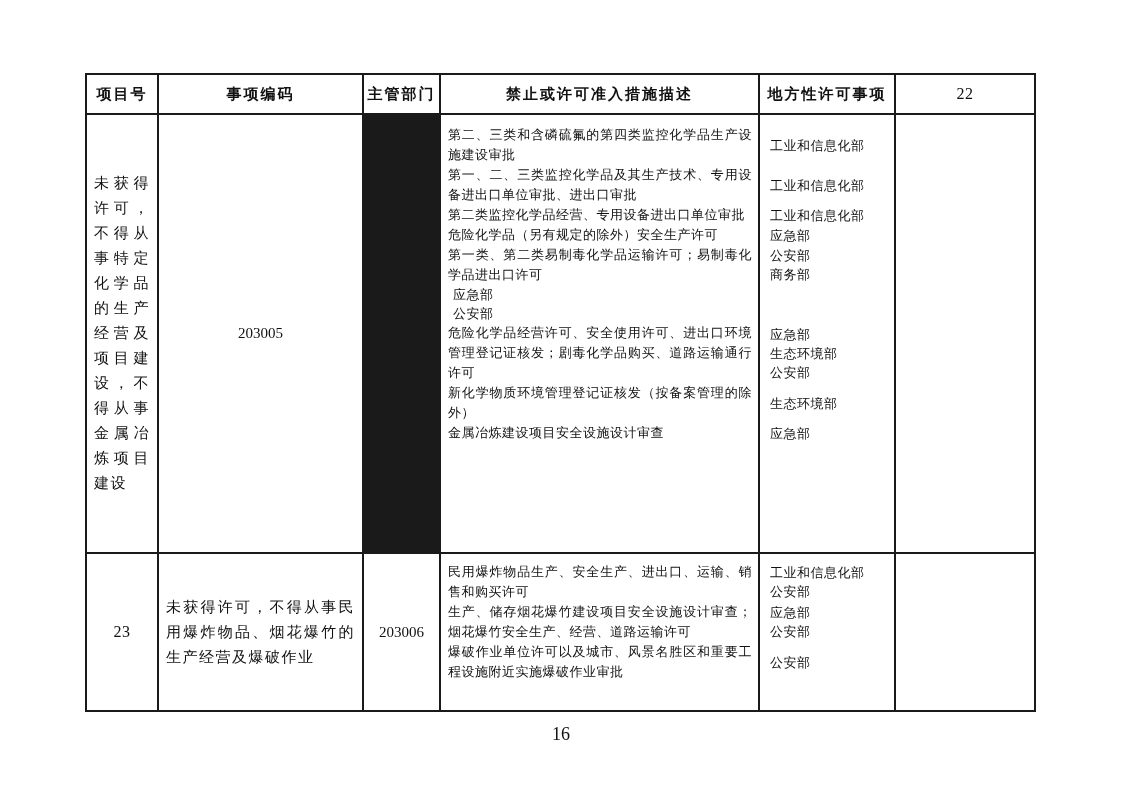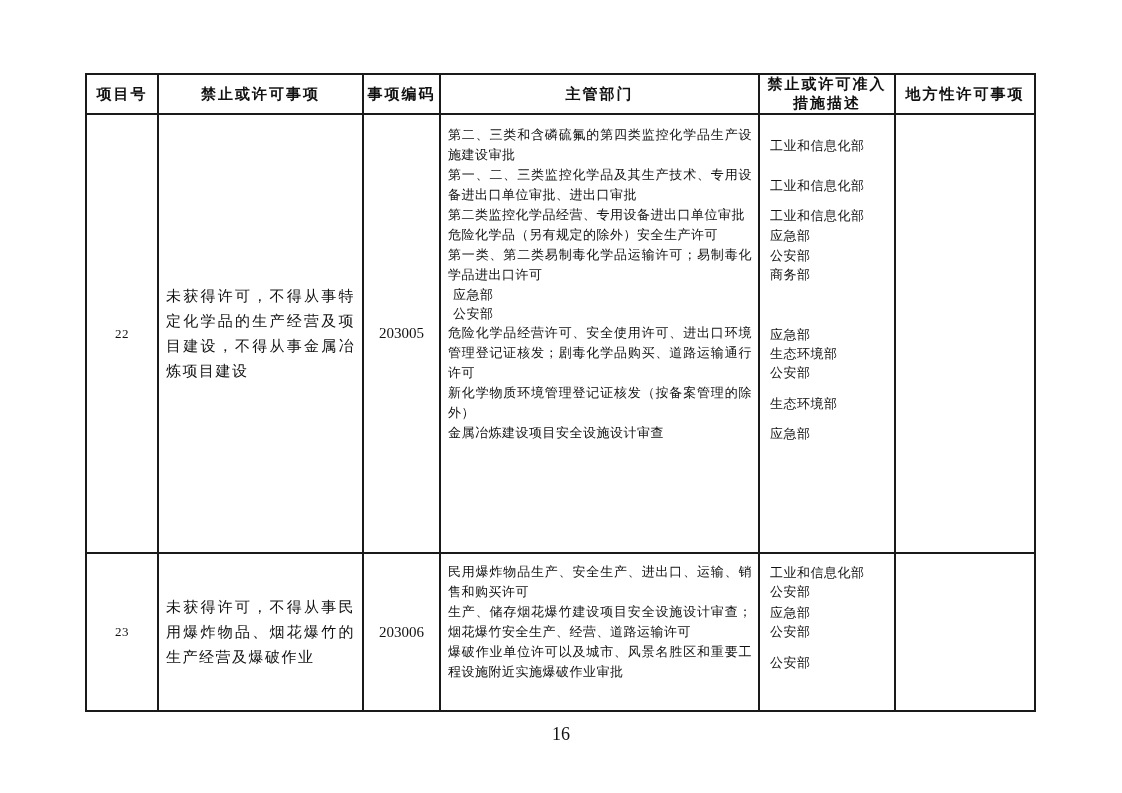--- a/index.html
+++ b/index.html
@@ -56,21 +56,21 @@
     padding: 0 7px;
   }
   .item-text {
     font-size: 15px;
     line-height: 25px;
     letter-spacing: 1.5px;
     text-align: justify;
     text-justify: inter-ideograph;
   }
   .num {
-    font-size: 13px;
+    font-size: 16px;
     letter-spacing: 0.5px;
     text-align: center;
   }
   .code {
     font-size: 15px;
   }
   
   .measures {
     grid-column: 4 / 6;
     position: relative;
@@ -125,21 +125,20 @@
   }
 </style>
 </head>
 <body>
 
 <div class="page">
 
   <div class="doc-table">
 
     <div class="cell hcell">项目号</div>
-    <div class="cell hcell">禁止或许可事项</div>
     <div class="cell hcell">事项编码</div>
     <div class="cell hcell">主管部门</div>
     <div class="cell hcell">禁止或许可准入措施描述</div>
     <div class="cell hcell">地方性许可事项</div>
 
     <div class="cell vcenter num">22</div>
     <div class="cell item-cell">
       <div class="item-text">未获得许可，不得从事特定化学品的生产经营及项目建设，不得从事金属冶炼项目建设</div>
     </div>
     <div class="cell vcenter code">203005</div>

